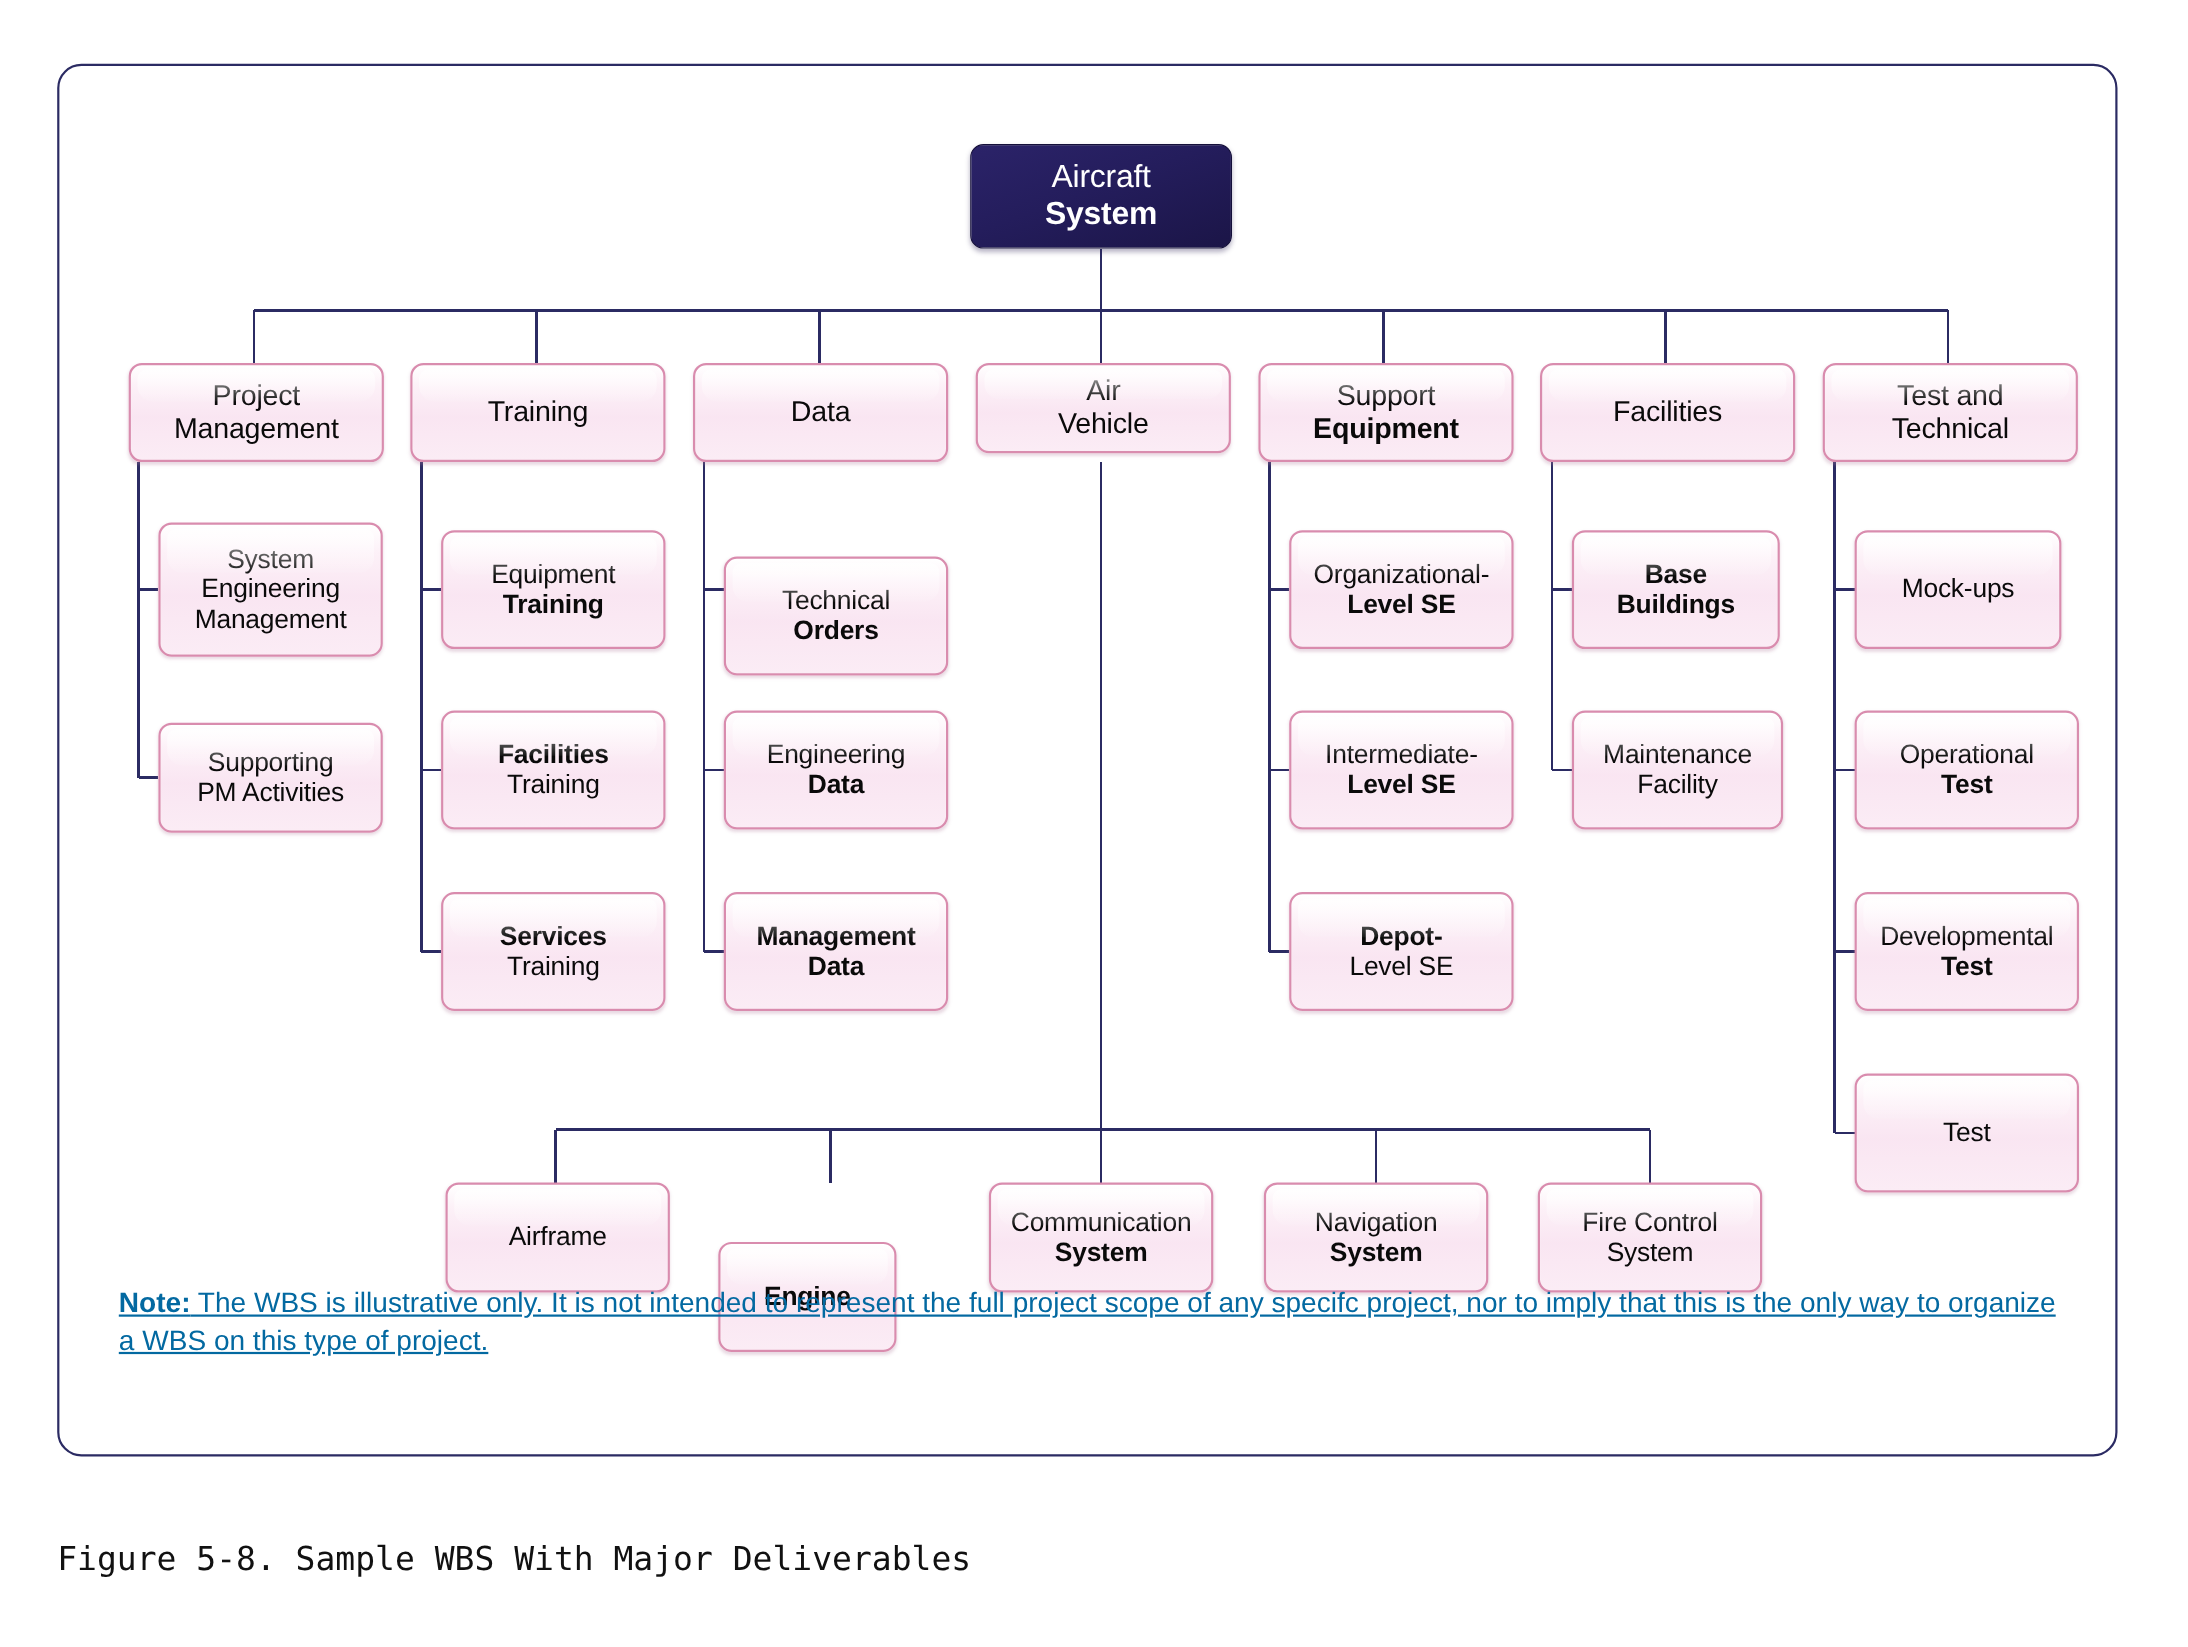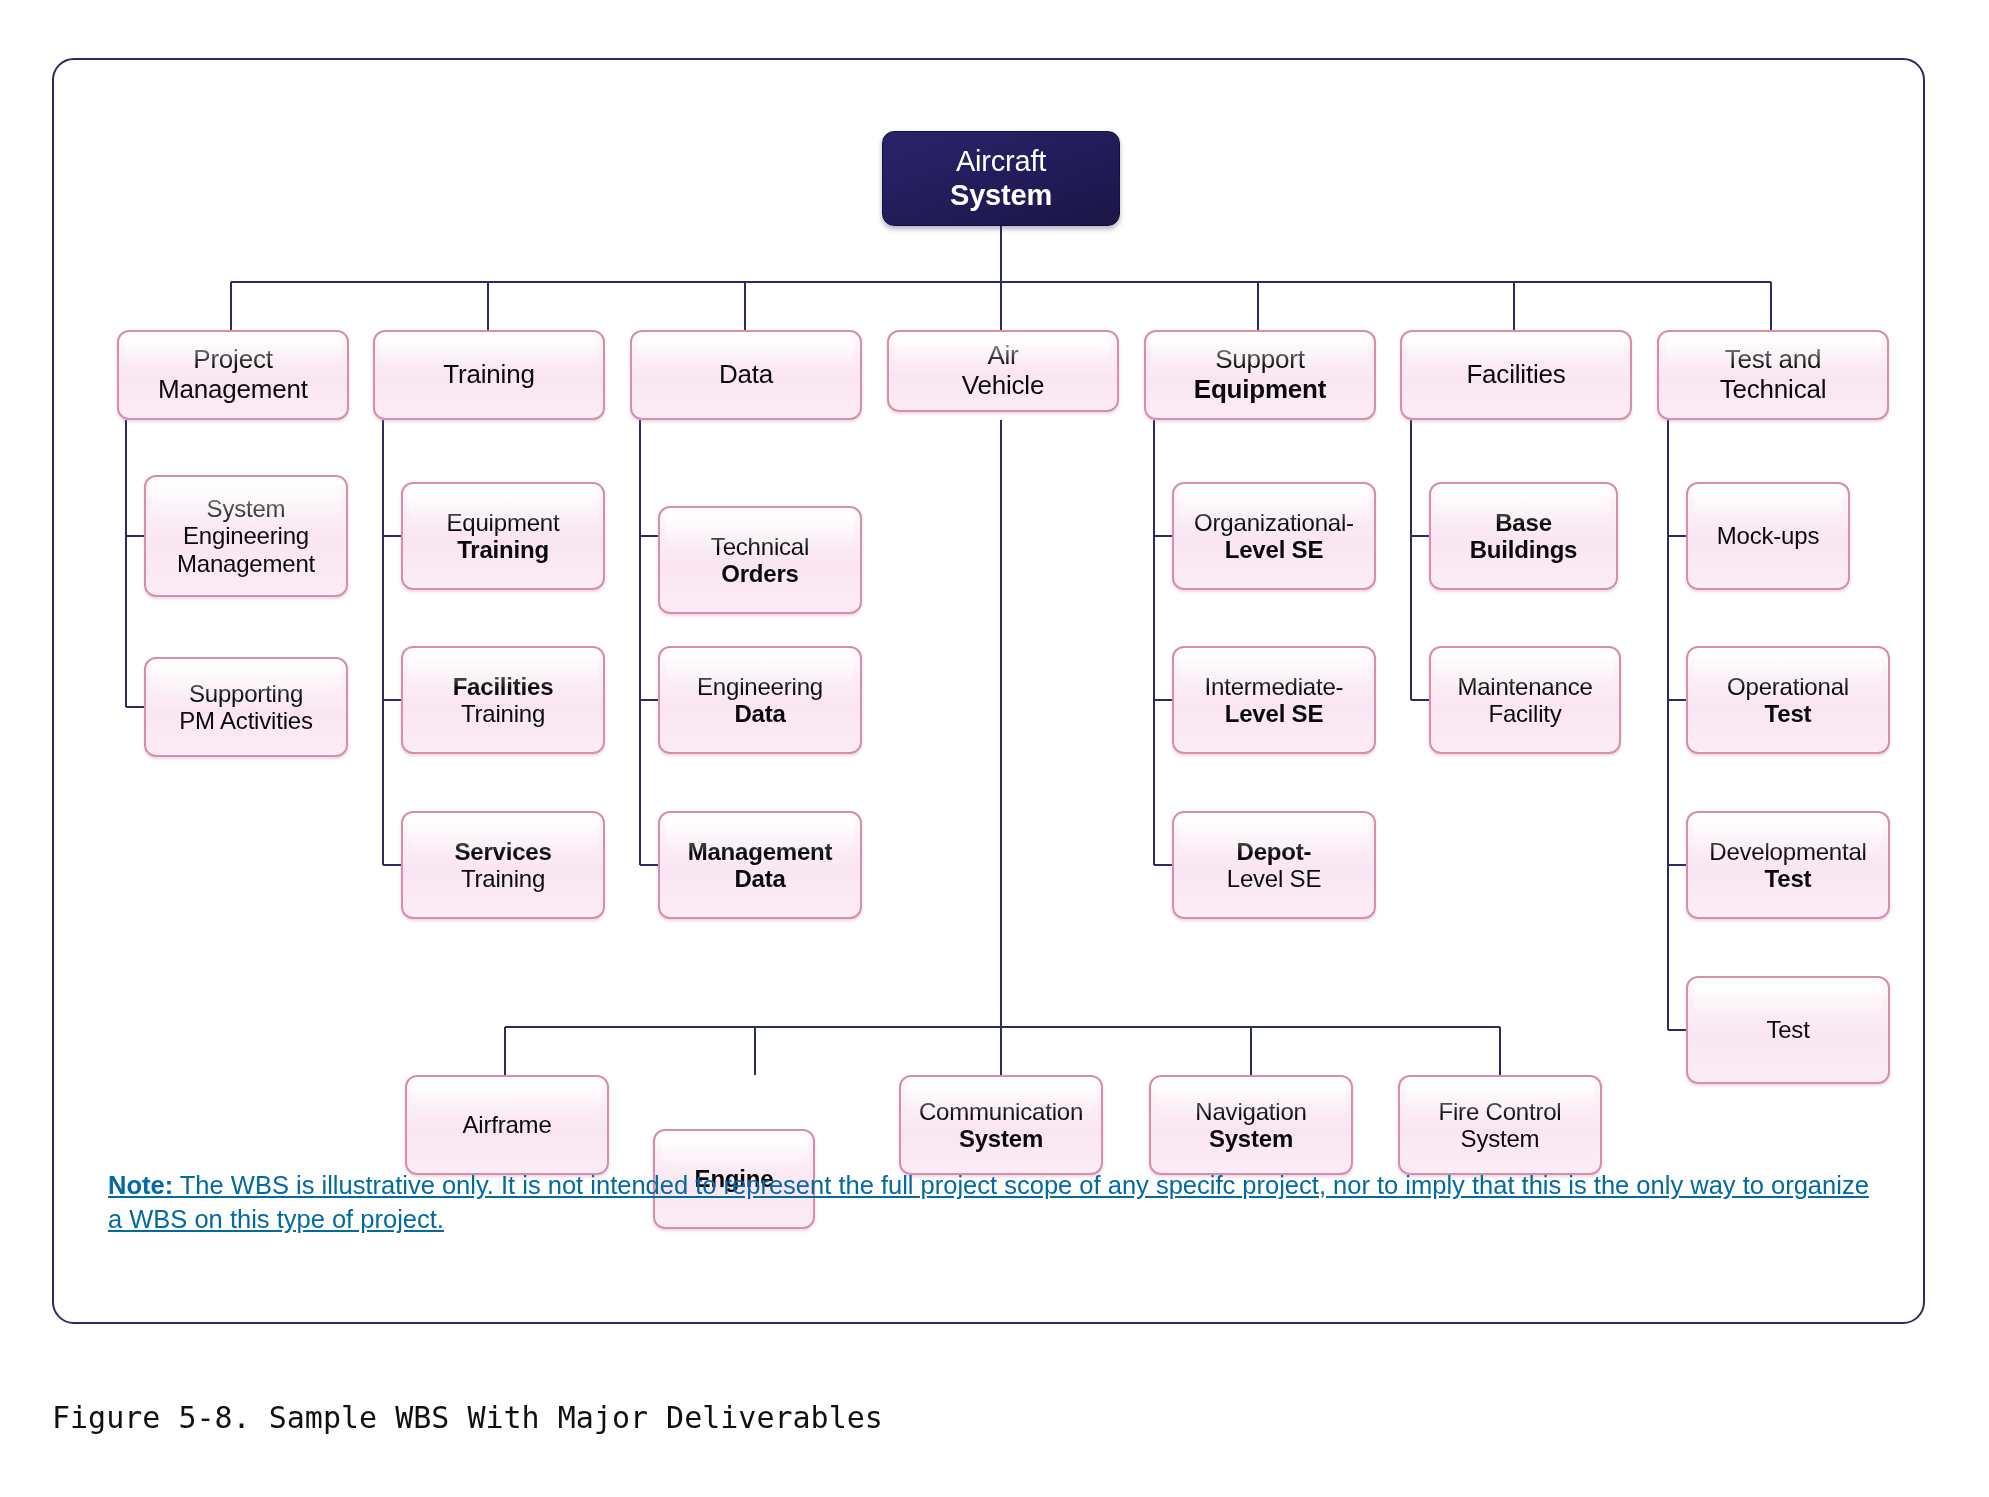--- a/index.html
+++ b/index.html
@@ -275,21 +275,21 @@
   <div class="node pink lvl2" style="left:1429px; top:482px; width:189px; height:108px;">
     <span class="ln b">Base</span>
     <span class="ln b">Buildings</span>
   </div>
 
   <div class="node pink lvl2" style="left:1429px; top:646px; width:192px; height:108px;">
     <span class="ln">Maintenance</span>
     <span class="ln">Facility</span>
   </div>
 
-  <div class="node pink lvl2" style="left:1686px; top:482px; width:164px; height:108px;">
+  <div class="node pink lvl2" style="left:1686px; top:482px; width:188px; height:108px;">
     <span class="ln">Mock-ups</span>
   </div>
 
   <div class="node pink lvl2" style="left:1686px; top:646px; width:204px; height:108px;">
     <span class="ln">Operational</span>
     <span class="ln b">Test</span>
   </div>
 
   <div class="node pink lvl2" style="left:1686px; top:811px; width:204px; height:108px;">
     <span class="ln">Developmental</span>

